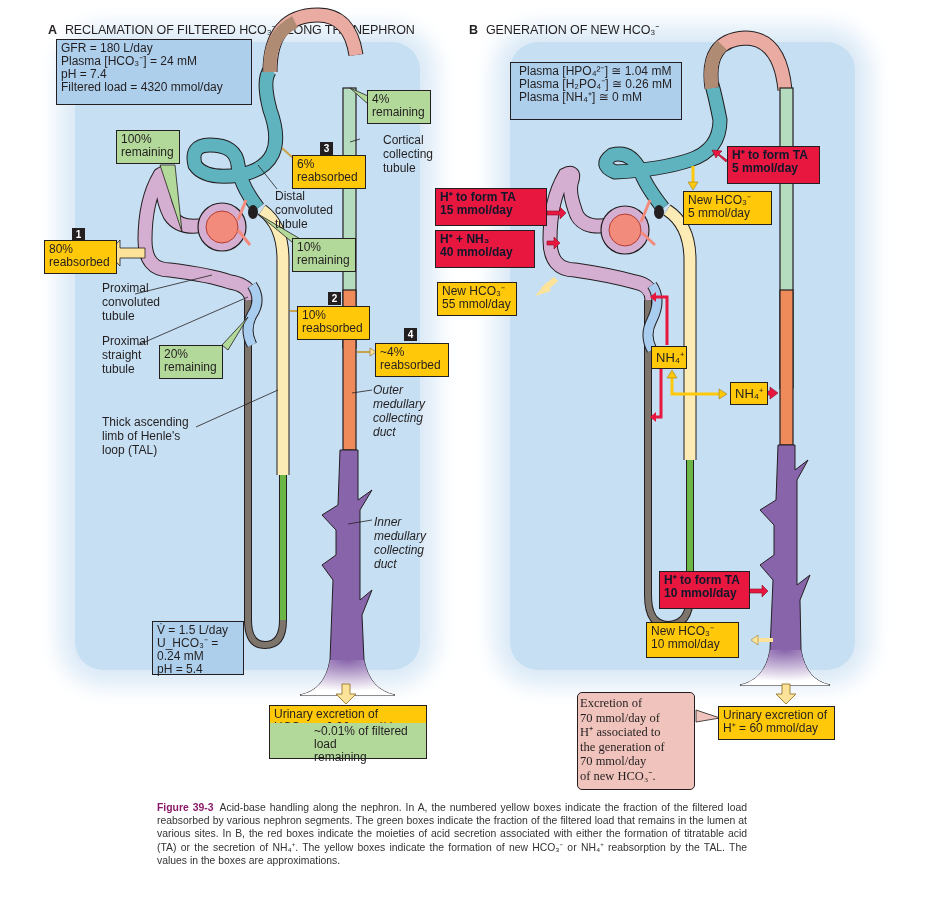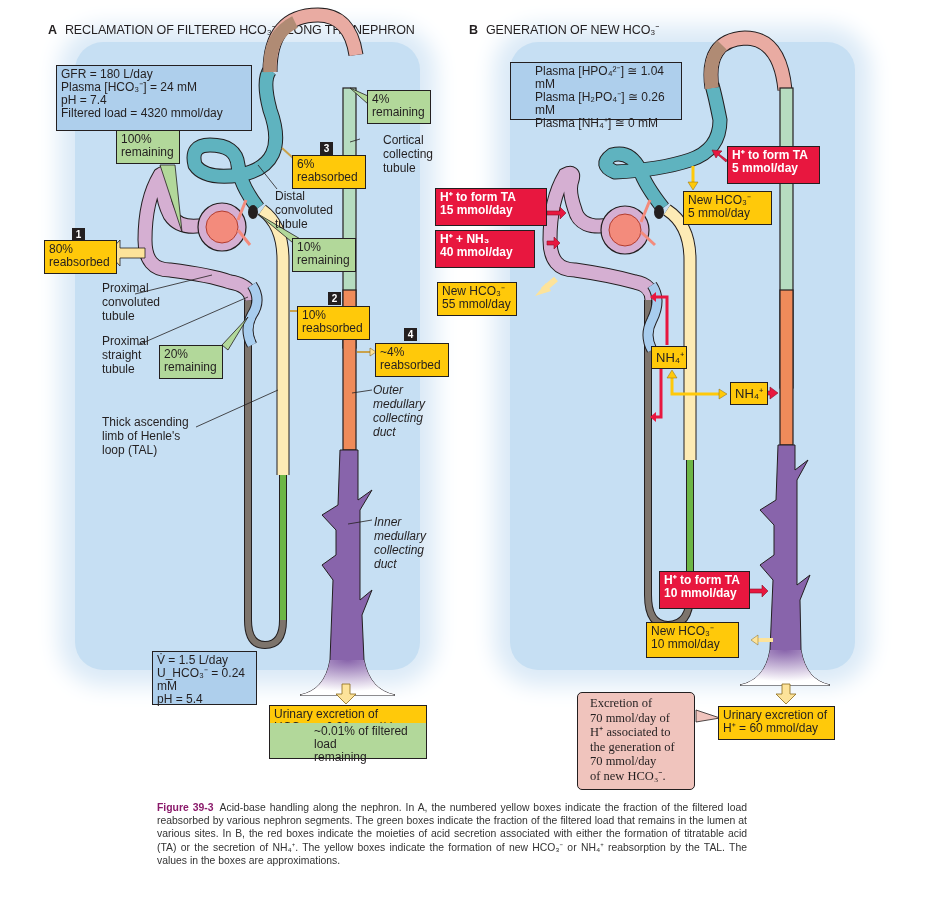--- a/index.html
+++ b/index.html
@@ -5,22 +5,22 @@
   html,body{margin:0;padding:0;background:#fff;}
   body{width:926px;height:908px;position:relative;overflow:hidden;font-family:"Liberation Sans",sans-serif;color:#231f20;}
   .title{position:absolute;top:21px;font-size:12.5px;letter-spacing:-0.1px;}
   .title b{font-weight:bold;margin-right:8px;}
   .panel-bg{position:absolute;border-radius:28px;background:#c6dff3;box-shadow:0 0 22px 16px #dbeaf7;}
   svg.art{position:absolute;left:0;top:0;}
   .box{position:absolute;font-size:12px;line-height:13px;padding:2px 4px;box-sizing:border-box;border:1.3px solid #231f20;}
   .info{background:#aecfec;}
   .green{background:#b2d89a;}
   .yellow{background:#ffc90a;}
-  .red{background:#e8173f;color:#ffffff;font-weight:bold;}
-  .pink{background:#f0c4bd;font-family:"Liberation Serif",serif;font-size:12.5px;line-height:14.5px;border-radius:5px;padding:3px 12px;}
+  .red{background:#e8173f;color:#0f172a;font-weight:bold;}
+  .pink{background:#f0c4bd;font-family:"Liberation Serif",serif;font-size:12.5px;line-height:14.5px;border-radius:5px;padding:3px 2px;}
   .num{position:absolute;width:13px;height:13px;background:#231f20;color:#fff;font-size:10px;font-weight:bold;text-align:center;line-height:13px;}
   .lbl{position:absolute;font-size:12px;line-height:14px;}
   .caption{position:absolute;left:157px;top:801px;width:590px;font-size:10.4px;line-height:13.2px;text-align:justify;color:#333;}
   .caption .fig{color:#8b1a6b;font-weight:bold;margin-right:6px;}
 </style>
 </head>
 <body>
 
 <div class="panel-bg" style="left:75px;top:42px;width:345px;height:628px;"></div>
 <div class="panel-bg" style="left:510px;top:42px;width:345px;height:628px;"></div>
@@ -144,21 +144,21 @@
     <path d="M688 182 L693 190 L698 182 Z" fill="#ffc90a" stroke="#8a6a1a" stroke-width="0.5"></path>
     <path d="M773 640 L757 640" stroke="#fde39a" stroke-width="4"></path>
     <path d="M758 635 L751 640 L758 645 Z" fill="#fde39a" stroke="#8a6a1a" stroke-width="0.5"></path>
 
     <path d="M782 684 L790 684 L790 694 L796 694 L786 704 L776 694 L782 694 Z" fill="#fde39a" stroke="#8a6a1a" stroke-width="0.8"></path>
 
     <path d="M696 710 L720 718 L696 722 Z" fill="#f0c4bd" stroke="#231f20" stroke-width="0.8"></path>
   </g>
 </svg>
 
-<div class="box info" style="left:56px;top:65px;width:196px;height:66px;">
+<div class="box info" style="left:56px;top:39px;width:196px;height:66px;">
   <div>GFR = 180 L/day</div>
   <div>Plasma [HCO₃⁻] = 24 mM</div>
   <div>pH = 7.4</div>
   <div>Filtered load = 4320 mmol/day</div>
 </div>
 
 <div class="box green" style="left:116px;top:130px;width:64px;height:34px;">
   <div>100%</div>
   <div>remaining</div>
 </div>
@@ -227,36 +227,36 @@
   <div>collecting</div>
   <div>duct</div>
 </div>
 <div class="lbl" style="left:374px;top:515px;font-style:italic;">
   <div>Inner</div>
   <div>medullary</div>
   <div>collecting</div>
   <div>duct</div>
 </div>
 
-<div class="box info" style="left:152px;top:651px;width:105px;height:54px;">
+<div class="box info" style="left:152px;top:621px;width:92px;height:54px;">
   <div>V̇ = 1.5 L/day</div>
   <div>U_HCO₃⁻ = 0.24 mM</div>
   <div>pH = 5.4</div>
 </div>
 
 <div class="box yellow" style="left:269px;top:705px;width:158px;height:36px;">
   <div>Urinary excretion of</div>
   <div>HCO₃⁻ ≅ 0.36 mmol/day</div>
 </div>
 <div class="box green" style="left:269px;top:723px;width:158px;height:36px;border-top:none;padding-left:44px;">
   <div>~0.01% of filtered load</div>
   <div>remaining</div>
 </div>
 
-<div class="box info" style="left:510px;top:62px;width:172px;height:58px;padding-left:24px;">
+<div class="box info" style="left:510px;top:62px;width:172px;height:58px;padding-left:8px;">
   <div>Plasma [HPO₄²⁻] ≅ 1.04 mM</div>
   <div>Plasma [H₂PO₄⁻] ≅ 0.26 mM</div>
   <div>Plasma [NH₄⁺] ≅ 0 mM</div>
 </div>
 
 <div class="box red" style="left:435px;top:188px;width:112px;height:38px;">
   <div>H⁺ to form TA</div>
   <div>15 mmol/day</div>
 </div>
 <div class="box red" style="left:435px;top:230px;width:100px;height:38px;">

